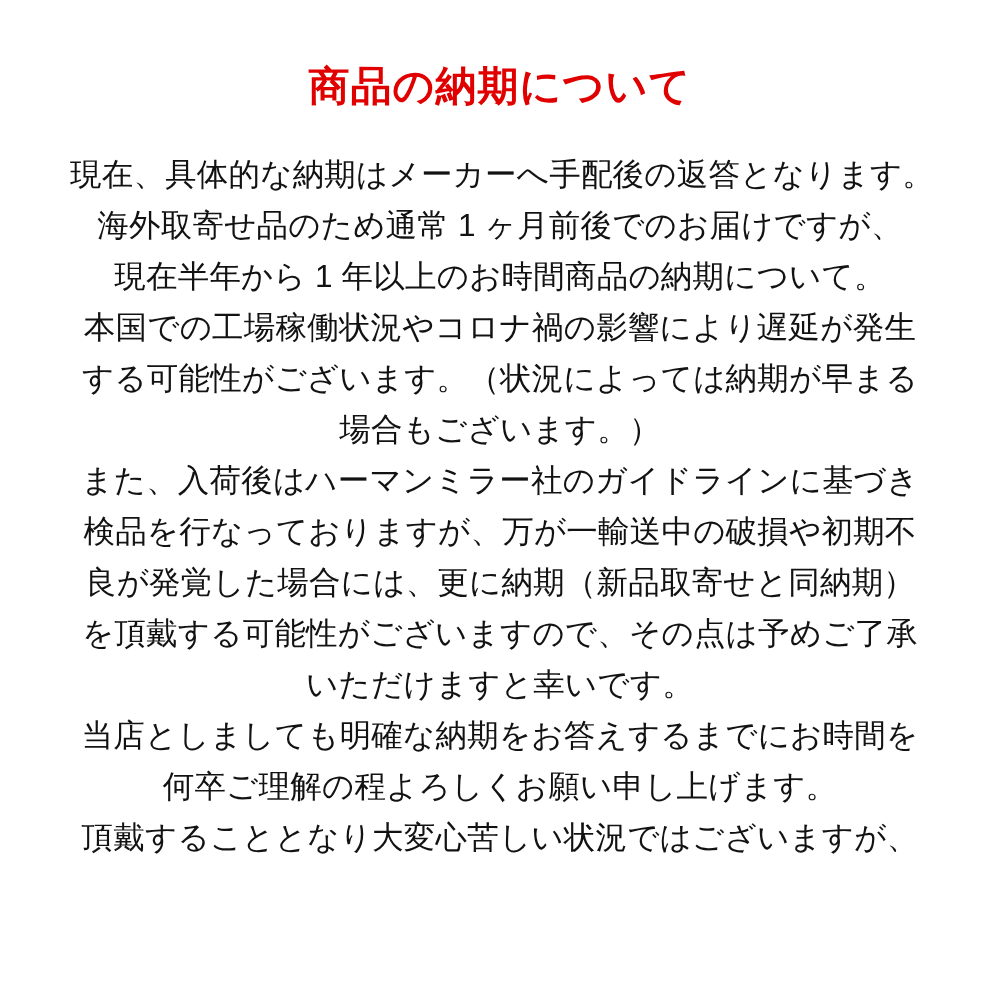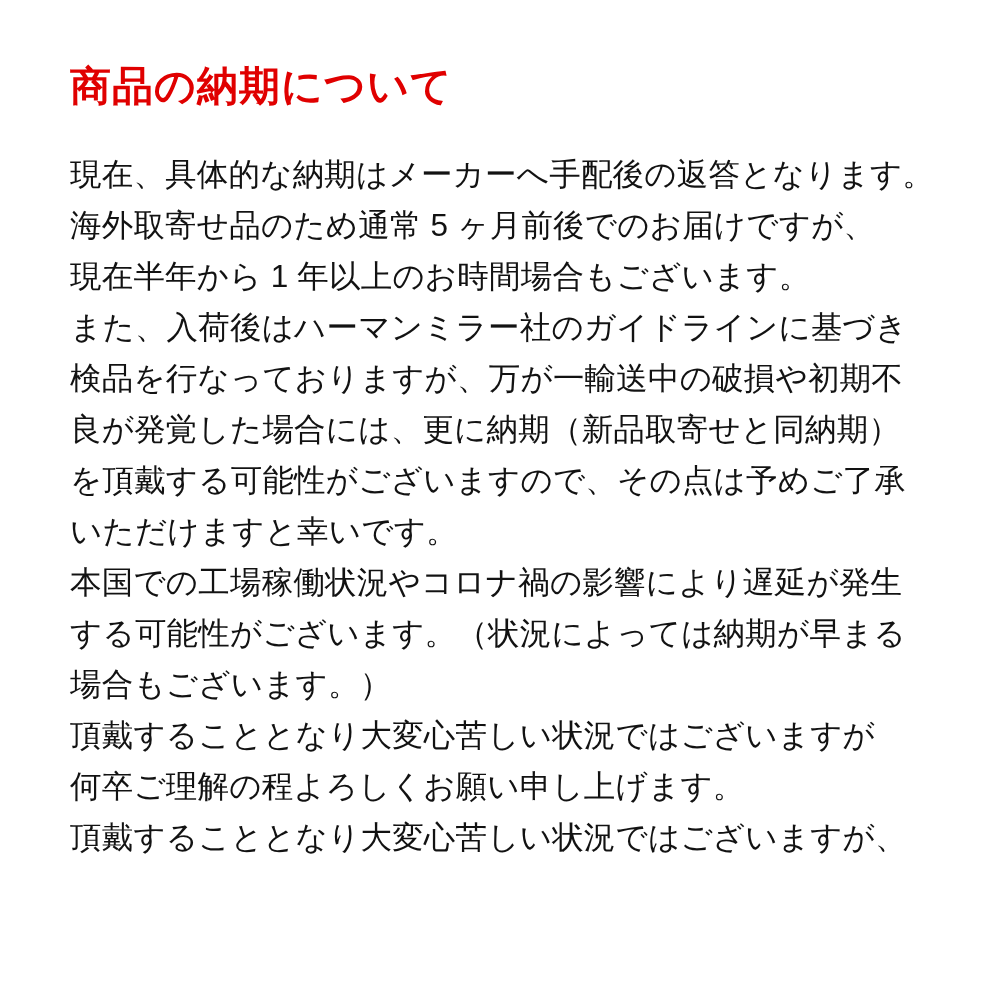--- a/index.html
+++ b/index.html
@@ -15,71 +15,72 @@
     overflow: hidden;
   }
   .page {
     width: 1000px;
     height: 1000px;
     box-sizing: border-box;
     padding: 62px 70px 40px 70px;
     display: block;
   }
   .notice-title {
-    text-align: left;
+    text-align: center;
     color: #e00000;
     font-size: 41px;
     font-weight: bold;
     letter-spacing: 1px;
     margin: 0 0 38px 0;
     line-height: 1.2;
   }
   .notice-body {
     font-size: 31.5px;
     line-height: 1.62;
     letter-spacing: 0.2px;
     color: #121212;
   }
   .notice-body p {
     margin: 0;
     padding: 0;
+    text-align: center;
   }
   .para {
     margin-bottom: 0;
   }
   .line {
     display: block;
     white-space: nowrap;
   }
   .strong {
     font-weight: normal;
   }
 </style>
 </head>
 <body style="background: rgb(255, 255, 255);">
 
 <div class="page">
   <h1 class="notice-title" style="color: rgb(224, 0, 0);">商品の納期について</h1>
   <div class="notice-body" style="color: rgb(18, 18, 18);">
       <p class="para">
         <span class="line"><span>現在、具体的な納期はメーカーへ手配後の返答となります。</span></span>
-        <span class="line"><span>海外取寄せ品のため通常 5 ヶ月前後でのお届けですが、</span></span>
-        <span class="line"><span class="strong">現在半年から 1 年以上のお時間</span><span>場合もございます。</span></span>
+        <span class="line"><span>海外取寄せ品のため通常 1 ヶ月前後でのお届けですが、</span></span>
+        <span class="line"><span class="strong">現在半年から 1 年以上のお時間</span><span>商品の納期について。</span></span>
+      </p>
+      <p class="para">
+        <span class="line"><span>本国での工場稼働状況やコロナ禍の影響により遅延が発生</span></span>
+        <span class="line"><span>する可能性がございます。（状況によっては納期が早まる</span></span>
+        <span class="line"><span>場合もございます。）</span></span>
       </p>
       <p class="para">
         <span class="line"><span>また、入荷後はハーマンミラー社のガイドラインに基づき</span></span>
         <span class="line"><span>検品を行なっておりますが、万が一輸送中の破損や初期不</span></span>
         <span class="line"><span>良が発覚した場合には、更に納期（新品取寄せと同納期）</span></span>
         <span class="line"><span>を頂戴する可能性がございますので、その点は予めご了承</span></span>
         <span class="line"><span>いただけますと幸いです。</span></span>
       </p>
       <p class="para">
-        <span class="line"><span>本国での工場稼働状況やコロナ禍の影響により遅延が発生</span></span>
-        <span class="line"><span>する可能性がございます。（状況によっては納期が早まる</span></span>
-        <span class="line"><span>場合もございます。）</span></span>
-      </p>
-      <p class="para">
-        <span class="line"><span>頂戴することとなり大変心苦しい状況ではございますが</span></span>
+        <span class="line"><span>当店としましても明確な納期をお答えするまでにお時間を</span></span>
         <span class="line"><span>何卒ご理解の程よろしくお願い申し上げます。</span></span>
         <span class="line"><span>頂戴することとなり大変心苦しい状況ではございますが、</span></span>
       </p>
     </div>
 </div>
 
 </body></html>

